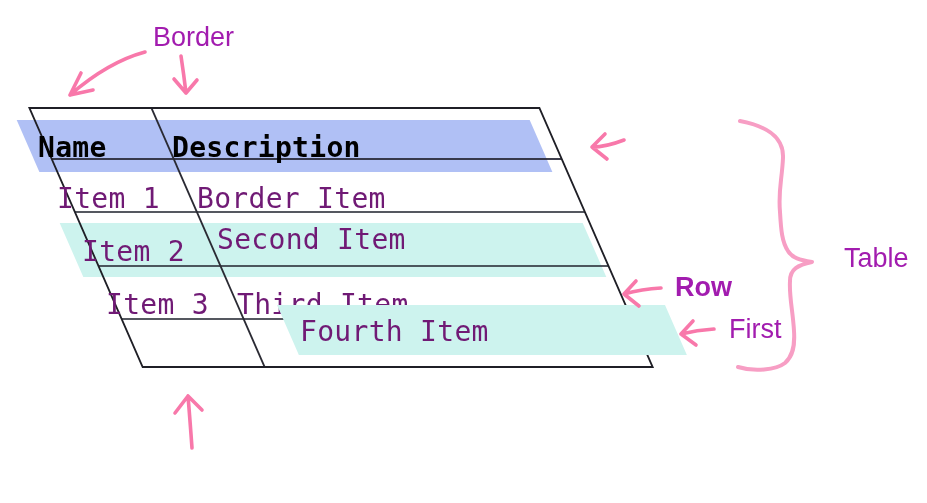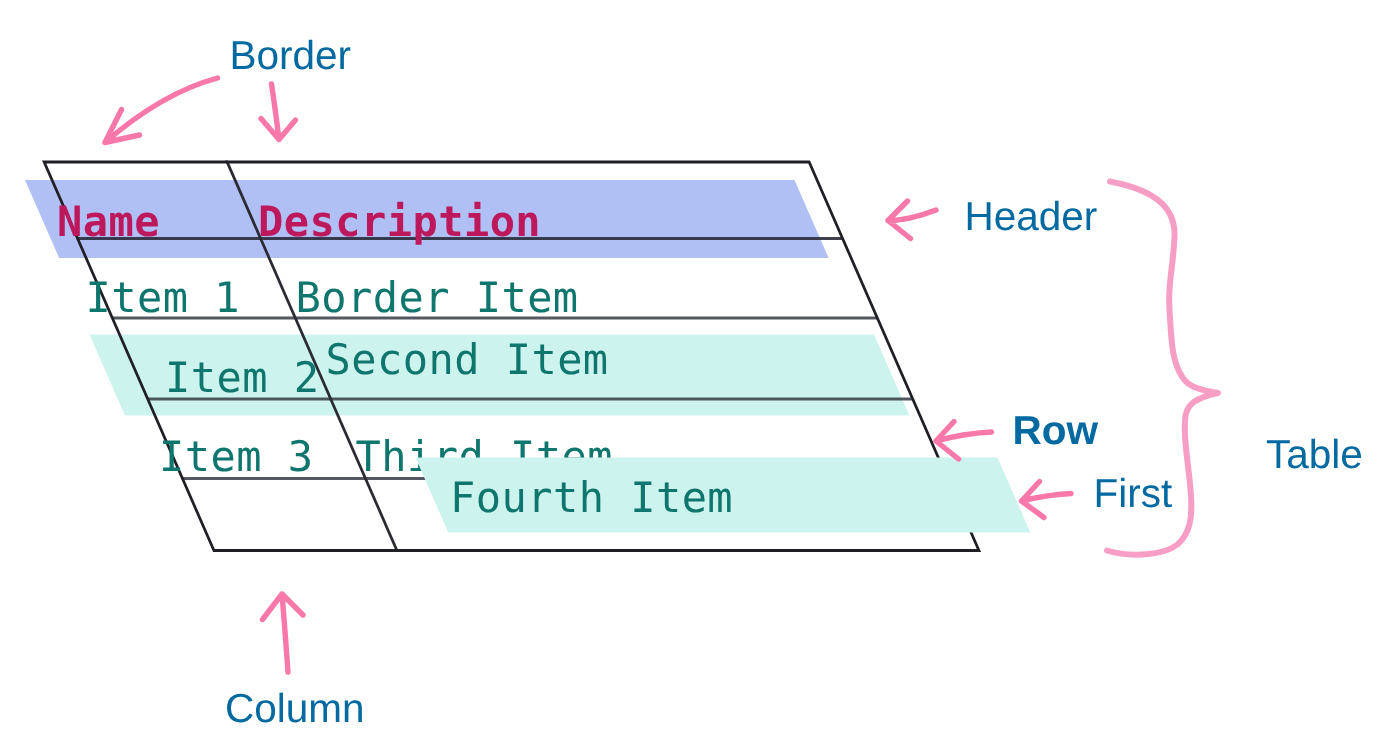--- a/index.html
+++ b/index.html
@@ -24,37 +24,37 @@
   .rline-4{top:211px;}
   
   .band-cell{
     position:absolute;left:277px;top:305px;width:388px;height:50px;background:#cdf3ee;
     transform:matrix(1,0,0.437,1,0,0);transform-origin:0 0;z-index:3;
   }
   
   .tcell{
     position:absolute;z-index:2;white-space:nowrap;
     font-family:"DejaVu Sans Mono",monospace;font-size:28px;line-height:28px;
-    letter-spacing:0.3px;color:#0f766e;
+    letter-spacing:0.3px;color:#701a75;
   }
-  .tcell.hdr{font-weight:bold;color:#be185d;text-align:right;}
+  .tcell.hdr{font-weight:bold;color:#000000;text-align:right;}
   .tcell.front{z-index:4;}
   .p-name{left:38px;top:134px;}   .p-desc{left:172px;top:134px;}
   .p-i1{left:57px;top:185px;}     .p-c1{left:197px;top:185px;}
-  .p-i2{left:82px;top:238px;margin-left:28px;}     .p-c2{left:217px;top:226px;}
+  .p-i2{left:82px;top:238px;}     .p-c2{left:217px;top:226px;}
   .p-i3{left:106px;top:291px;text-align:center;}    .p-c3{left:237px;top:291px;}
   .p-c4{left:300px;top:318px;}
   
   .lbl{
     position:absolute;z-index:5;white-space:nowrap;
-    font-family:"Liberation Sans",sans-serif;font-size:27px;line-height:30px;color:#0369a1;
+    font-family:"Liberation Sans",sans-serif;font-size:27px;line-height:30px;color:#a21caf;
   }
   .l-border{left:153px;top:22px;}
   .l-header{left:643px;top:129px;}
-  .l-table{left:844px;top:243px;margin-top:45px;}
+  .l-table{left:844px;top:243px;}
   .l-row{left:675px;top:272px;font-weight:bold;}
   .l-cell{left:729px;top:314px;}
   .l-column{left:150px;top:457px;}
   
   .ann-svg{position:absolute;left:0;top:0;z-index:6;pointer-events:none;}
   .arrow{fill:none;stroke:#f878aa;stroke-width:3.6;stroke-linecap:round;stroke-linejoin:round;}
   .brace{fill:none;stroke:#f79ec4;stroke-width:4;stroke-linecap:round;stroke-linejoin:round;}
 </style>
 </head>
 <body>
@@ -78,25 +78,23 @@
   <div class="tcell hdr p-desc">Description</div>
   <div class="tcell p-i1">Item 1</div>
   <div class="tcell p-c1">Border Item</div>
   <div class="tcell p-i2">Item 2</div>
   <div class="tcell p-c2">Second Item</div>
   <div class="tcell p-i3">Item 3</div>
   <div class="tcell p-c3">Third Item</div>
   <div class="tcell front p-c4">Fourth Item</div>
 
   <div class="lbl l-border">Border</div>
-  <div class="lbl l-header">Header</div>
   <div class="lbl l-table">Table</div>
   <div class="lbl l-row">Row</div>
   <div class="lbl l-cell">First</div>
-  <div class="lbl l-column">Column</div>
 
   <svg class="ann-svg" width="927" height="503" viewBox="0 0 927 503">
     <path class="arrow" d="M145 52 Q108 62 70 95 M70 95 L81 73 M70 95 L93 90"></path>
     <path class="arrow" d="M181 56 Q184 76 186 93 M186 93 L174 79 M186 93 L197 80"></path>
     <path class="arrow" d="M624 140 Q606 147 592 147 M592 147 L605 134 M592 147 L607 159"></path>
     <path class="arrow" d="M661 288 Q642 289 624 294 M624 294 L636 281 M624 294 L639 306"></path>
     <path class="arrow" d="M714 329 Q697 330 681 334 M681 334 L693 321 M681 334 L696 345"></path>
     <path class="arrow" d="M192 448 Q190 420 188 396 M188 396 L175 413 M188 396 L202 410"></path>
     <path class="brace" d="M740 121 C766 126 784 136 783 158 C782 180 778 190 780 212 C781 230 782 242 788 251 C792 258 800 260 812 262 C798 265 790 269 790 281 C789 296 793 312 794 331 C795 346 793 356 785 363 C776 370 754 372 738 367"></path>
   </svg>

